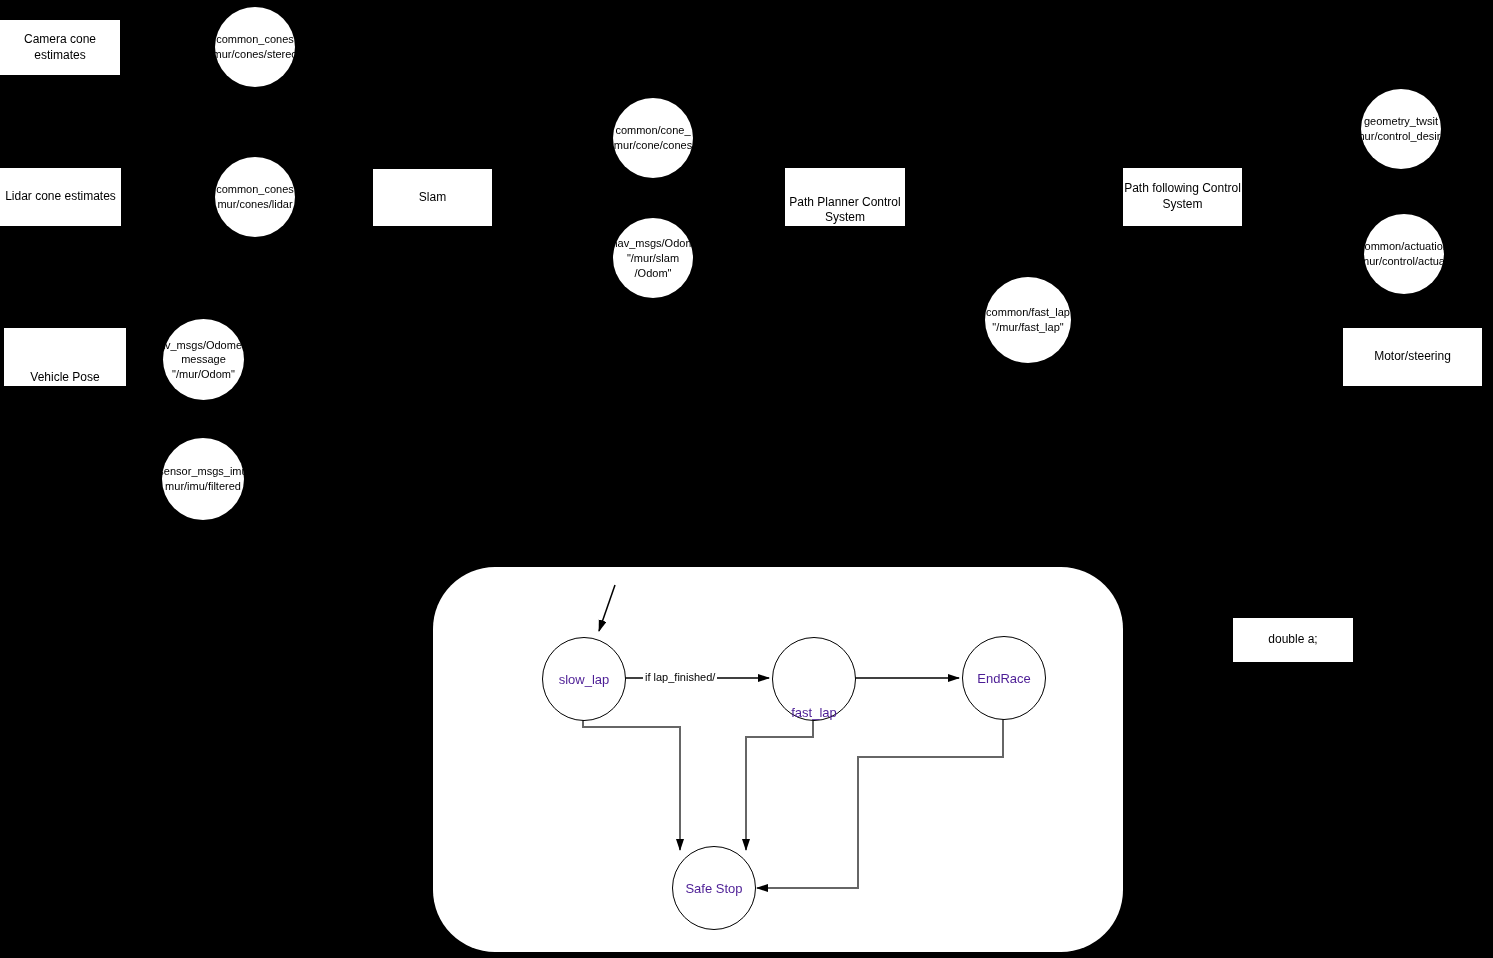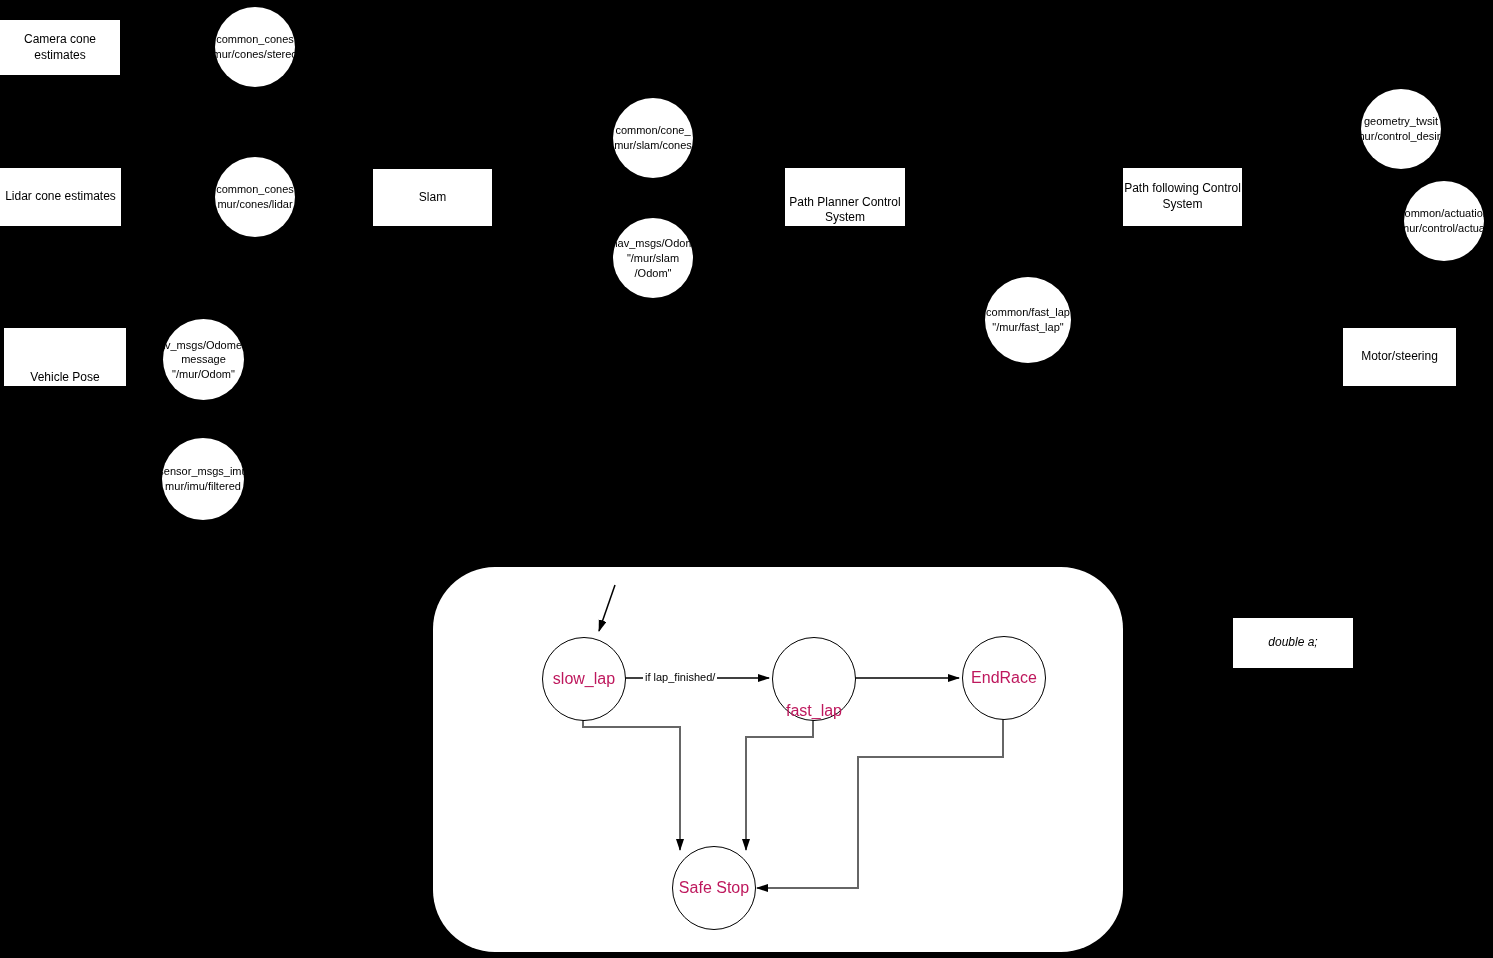--- a/index.html
+++ b/index.html
@@ -47,21 +47,21 @@
     border-radius:62px;
   }
   .sm svg { position:absolute; left:0; top:0; }
   .state {
     position:absolute;
     width:82px; height:82px;
     background:#ffffff;
     border:1px solid #000000;
     border-radius:50%;
     display:flex; align-items:center; justify-content:center;
-    font-size:16px; color:#be185d;
+    font-size:13px; color:#4c1d95;
   }
   .edge-label {
     position:absolute;
     left:210px; top:104px;
     background:#ffffff;
     font-size:11px; color:#000;
     padding:0 2px;
     white-space:nowrap;
   }
 </style>
@@ -86,50 +86,50 @@
   <div class="box" style="left:785px; top:168px; width:120px; height:58px;justify-content:flex-end;">
     <span>Path Planner Control</span>
     <span>System</span>
   </div>
 
   <div class="box" style="left:1123px; top:168px; width:119px; height:58px;">
     <span>Path following Control</span>
     <span>System</span>
   </div>
 
-  <div class="box" style="left:1343px; top:328px; width:113px; height:58px;justify-content:center;">
+  <div class="box" style="left:1343px; top:328px; width:139px; height:58px;justify-content:center;">
     <span>Motor/steering</span>
   </div>
 
   <div class="box" style="left:4px; top:328px; width:122px; height:58px;justify-content:flex-end;">
     <span>Vehicle Pose</span>
   </div>
 
-  <div class="box" style="left:1233px; top:618px; width:120px; height:50px;font-style:italic;">
+  <div class="box" style="left:1233px; top:618px; width:120px; height:44px;">
     <span>double a;</span>
   </div>
 
   <div class="topic" style="left:215px; top:7px; width:80px; height:80px;">
     <div class="tt">
       <span>common_cones</span>
       <span>mur/cones/stereo</span>
     </div>
   </div>
 
   <div class="topic" style="left:215px; top:157px; width:80px; height:80px;">
     <div class="tt">
       <span>common_cones</span>
       <span>mur/cones/lidar</span>
     </div>
   </div>
 
   <div class="topic" style="left:613px; top:98px; width:80px; height:80px;">
     <div class="tt">
       <span>common/cone_</span>
-      <span>mur/slam/cones</span>
+      <span>mur/cone/cones</span>
     </div>
   </div>
 
   <div class="topic" style="left:613px; top:218px; width:80px; height:80px;">
     <div class="tt">
       <span>nav_msgs/Odom</span>
       <span>"/mur/slam</span>
       <span>/Odom"</span>
     </div>
   </div>
@@ -142,21 +142,21 @@
     </div>
   </div>
 
   <div class="topic" style="left:1361px; top:89px; width:80px; height:80px;">
     <div class="tt">
       <span>geometry_twsit</span>
       <span>mur/control_desire</span>
     </div>
   </div>
 
-  <div class="topic" style="left:1364px; top:181px; width:80px; height:80px;margin-left:40px;">
+  <div class="topic" style="left:1364px; top:214px; width:80px; height:80px;">
     <div class="tt">
       <span>common/actuation</span>
       <span>mur/control/actuat</span>
     </div>
   </div>
 
   <div class="topic" style="left:163px; top:319px; width:81px; height:81px;">
     <div class="tt">
       <span>nav_msgs/Odometry</span>
       <span>message</span>

